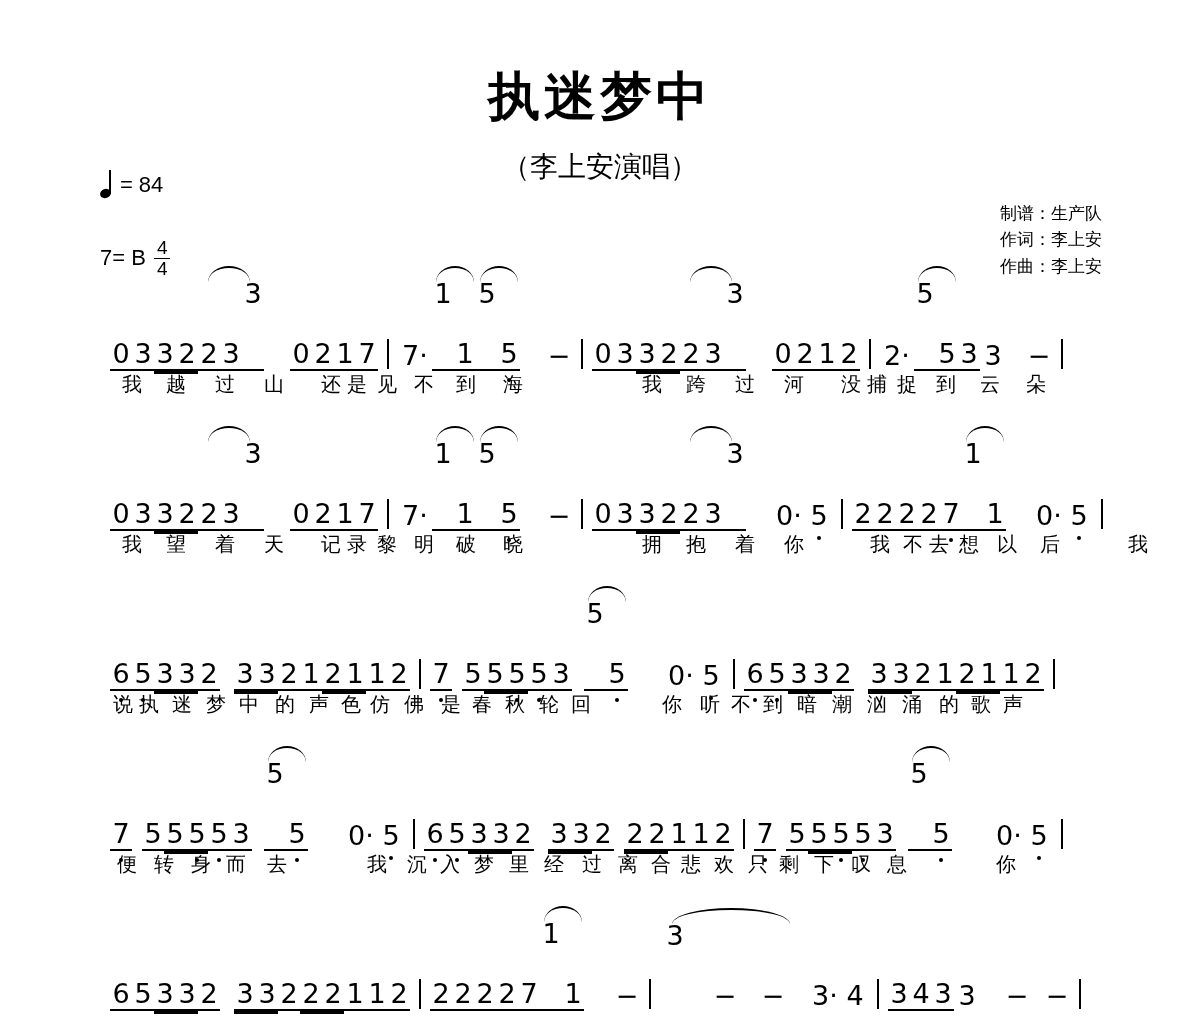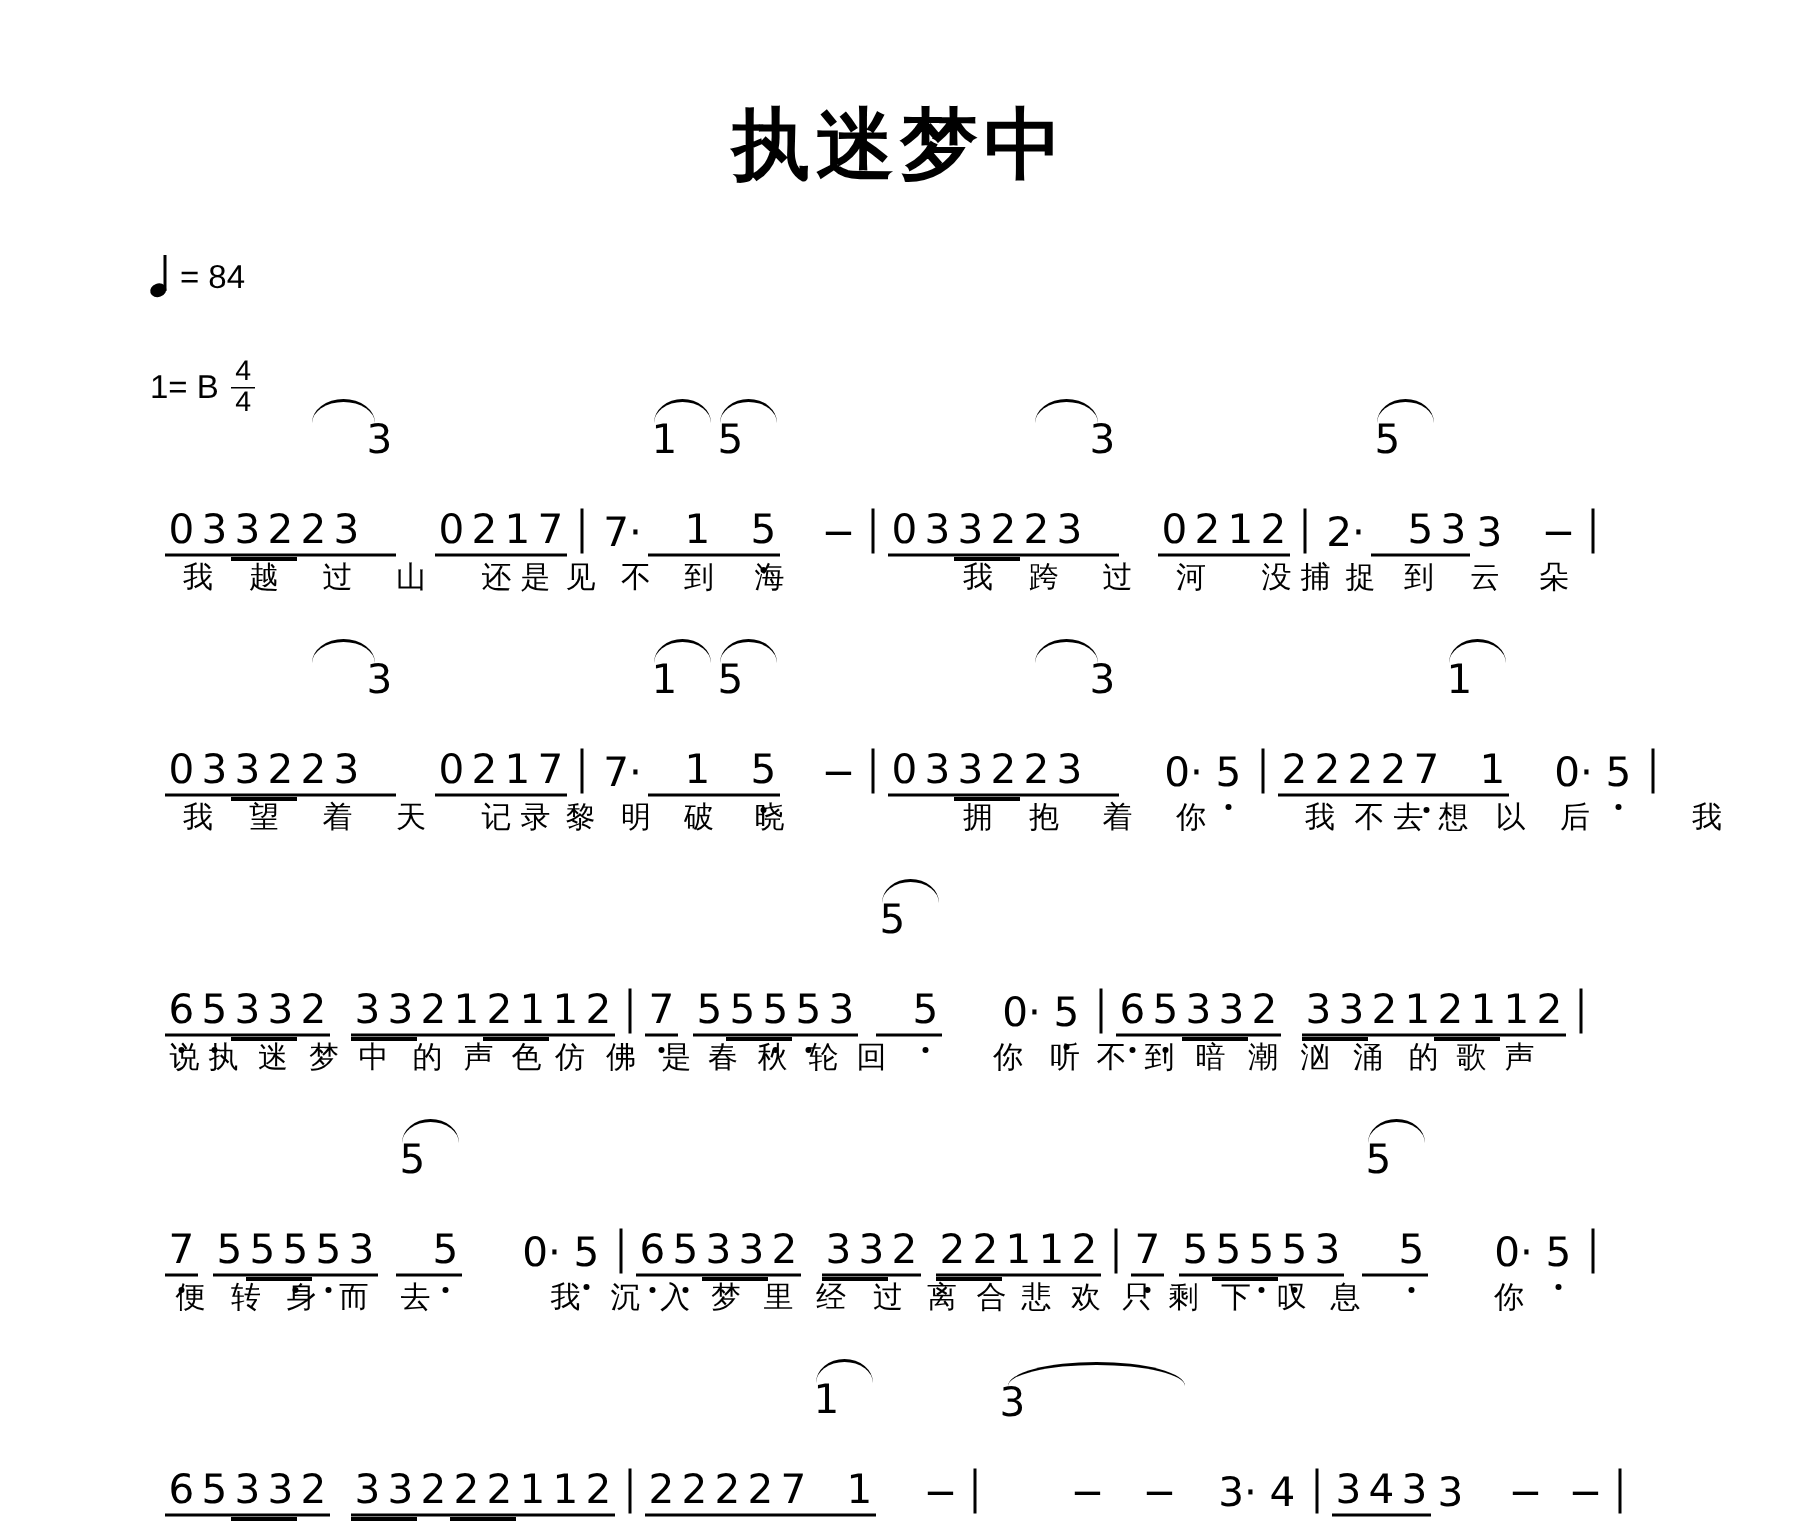--- a/index.html
+++ b/index.html
@@ -192,38 +192,44 @@
     text-align: center;
     white-space: pre;
   }
 </style>
 </head>
 <body>
 
 <div class="sheet">
 
   <div class="title">执迷梦中</div>
+  <div class="subtitle">（李上安演唱）</div>
 
   <div class="tempo">
     <span class="quarter-note">
       <span class="head"></span>
         <span class="stem"></span>
     </span>
     <span>=</span>
     <span>84</span>
   </div>
 
   <div class="keysig">
-    <span>1= B</span>
+    <span>7= B</span>
     <span class="meter">
       <span class="num">4</span>
       <span class="den">4</span>
     </span>
   </div>
 
+  <div class="credits">
+    <div>制谱：生产队</div>
+    <div>作词：李上安</div>
+    <div>作曲：李上安</div>
+  </div>
 
   <div class="system" style="top:325px">
     <div class="notes-row">
       <span class="n beam1" style="width:22px">0</span>
       <span class="n beam1" style="width:22px">3</span>
       <span class="n beam2" style="width:22px">3</span>
       <span class="n beam2" style="width:22px">2</span>
       <span class="n beam1" style="width:22px">2</span>
       <span class="n beam1" style="width:22px">3</span>
       <span class="n beam1" style="width:22px">3

